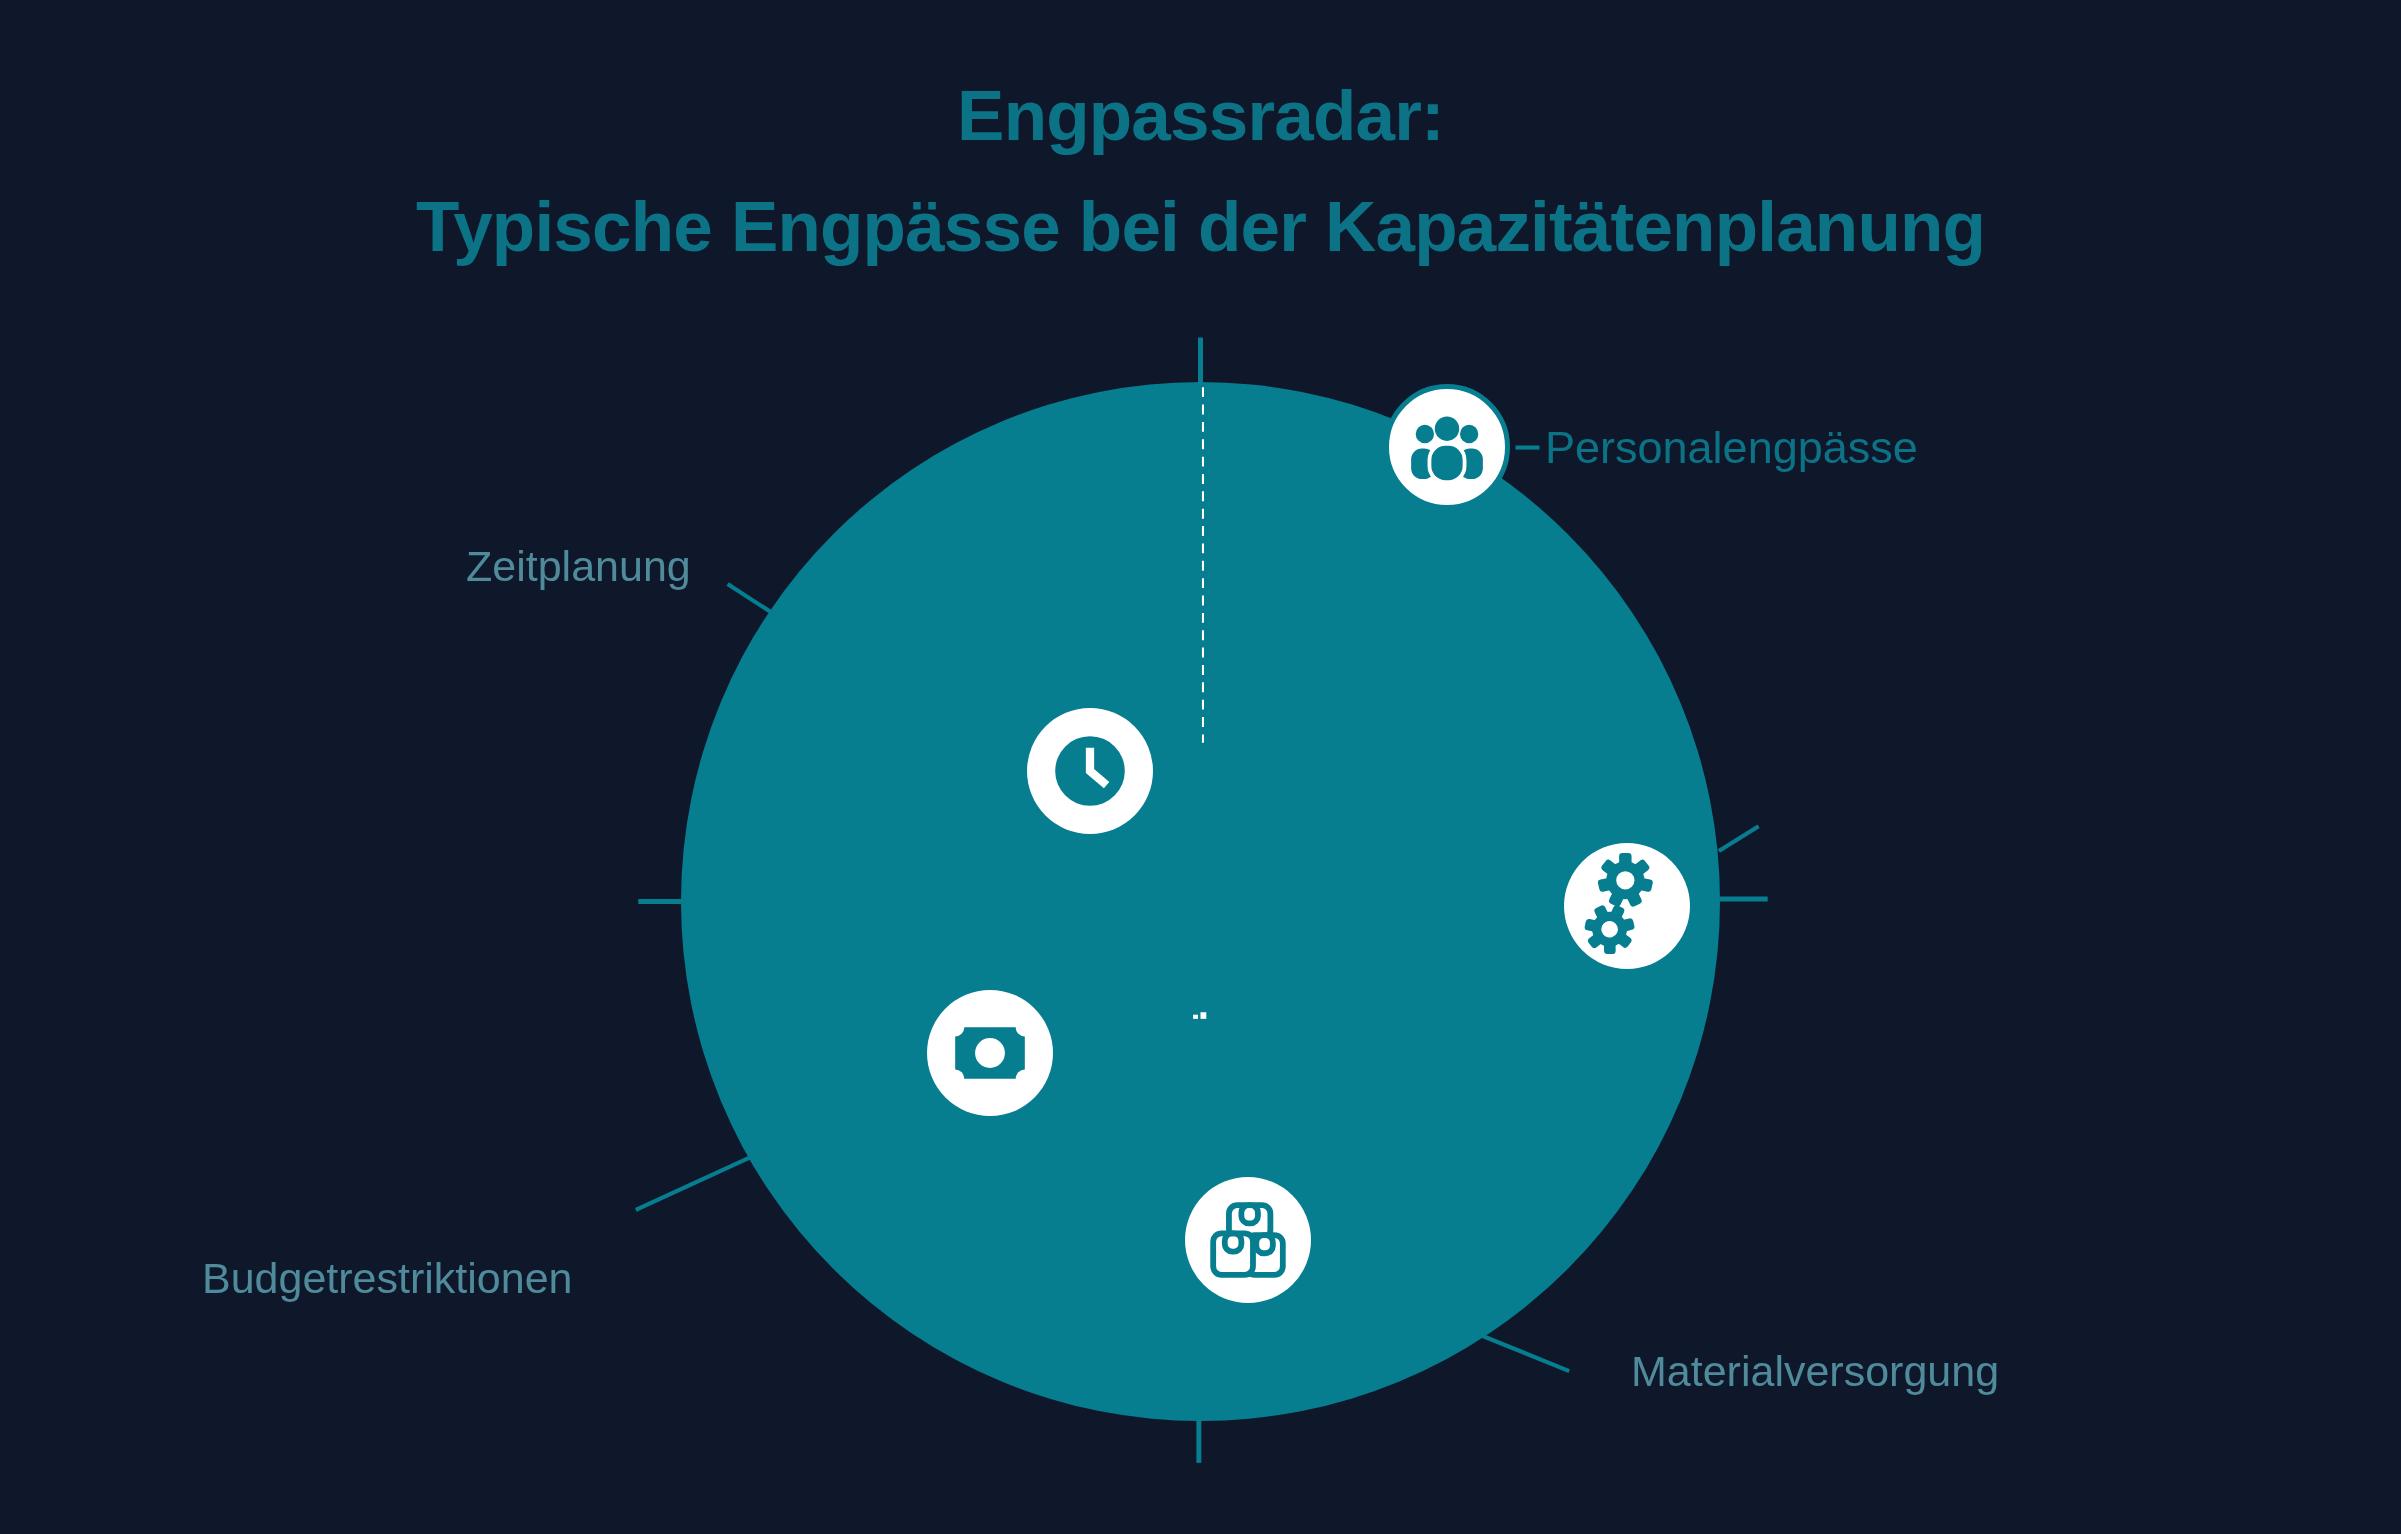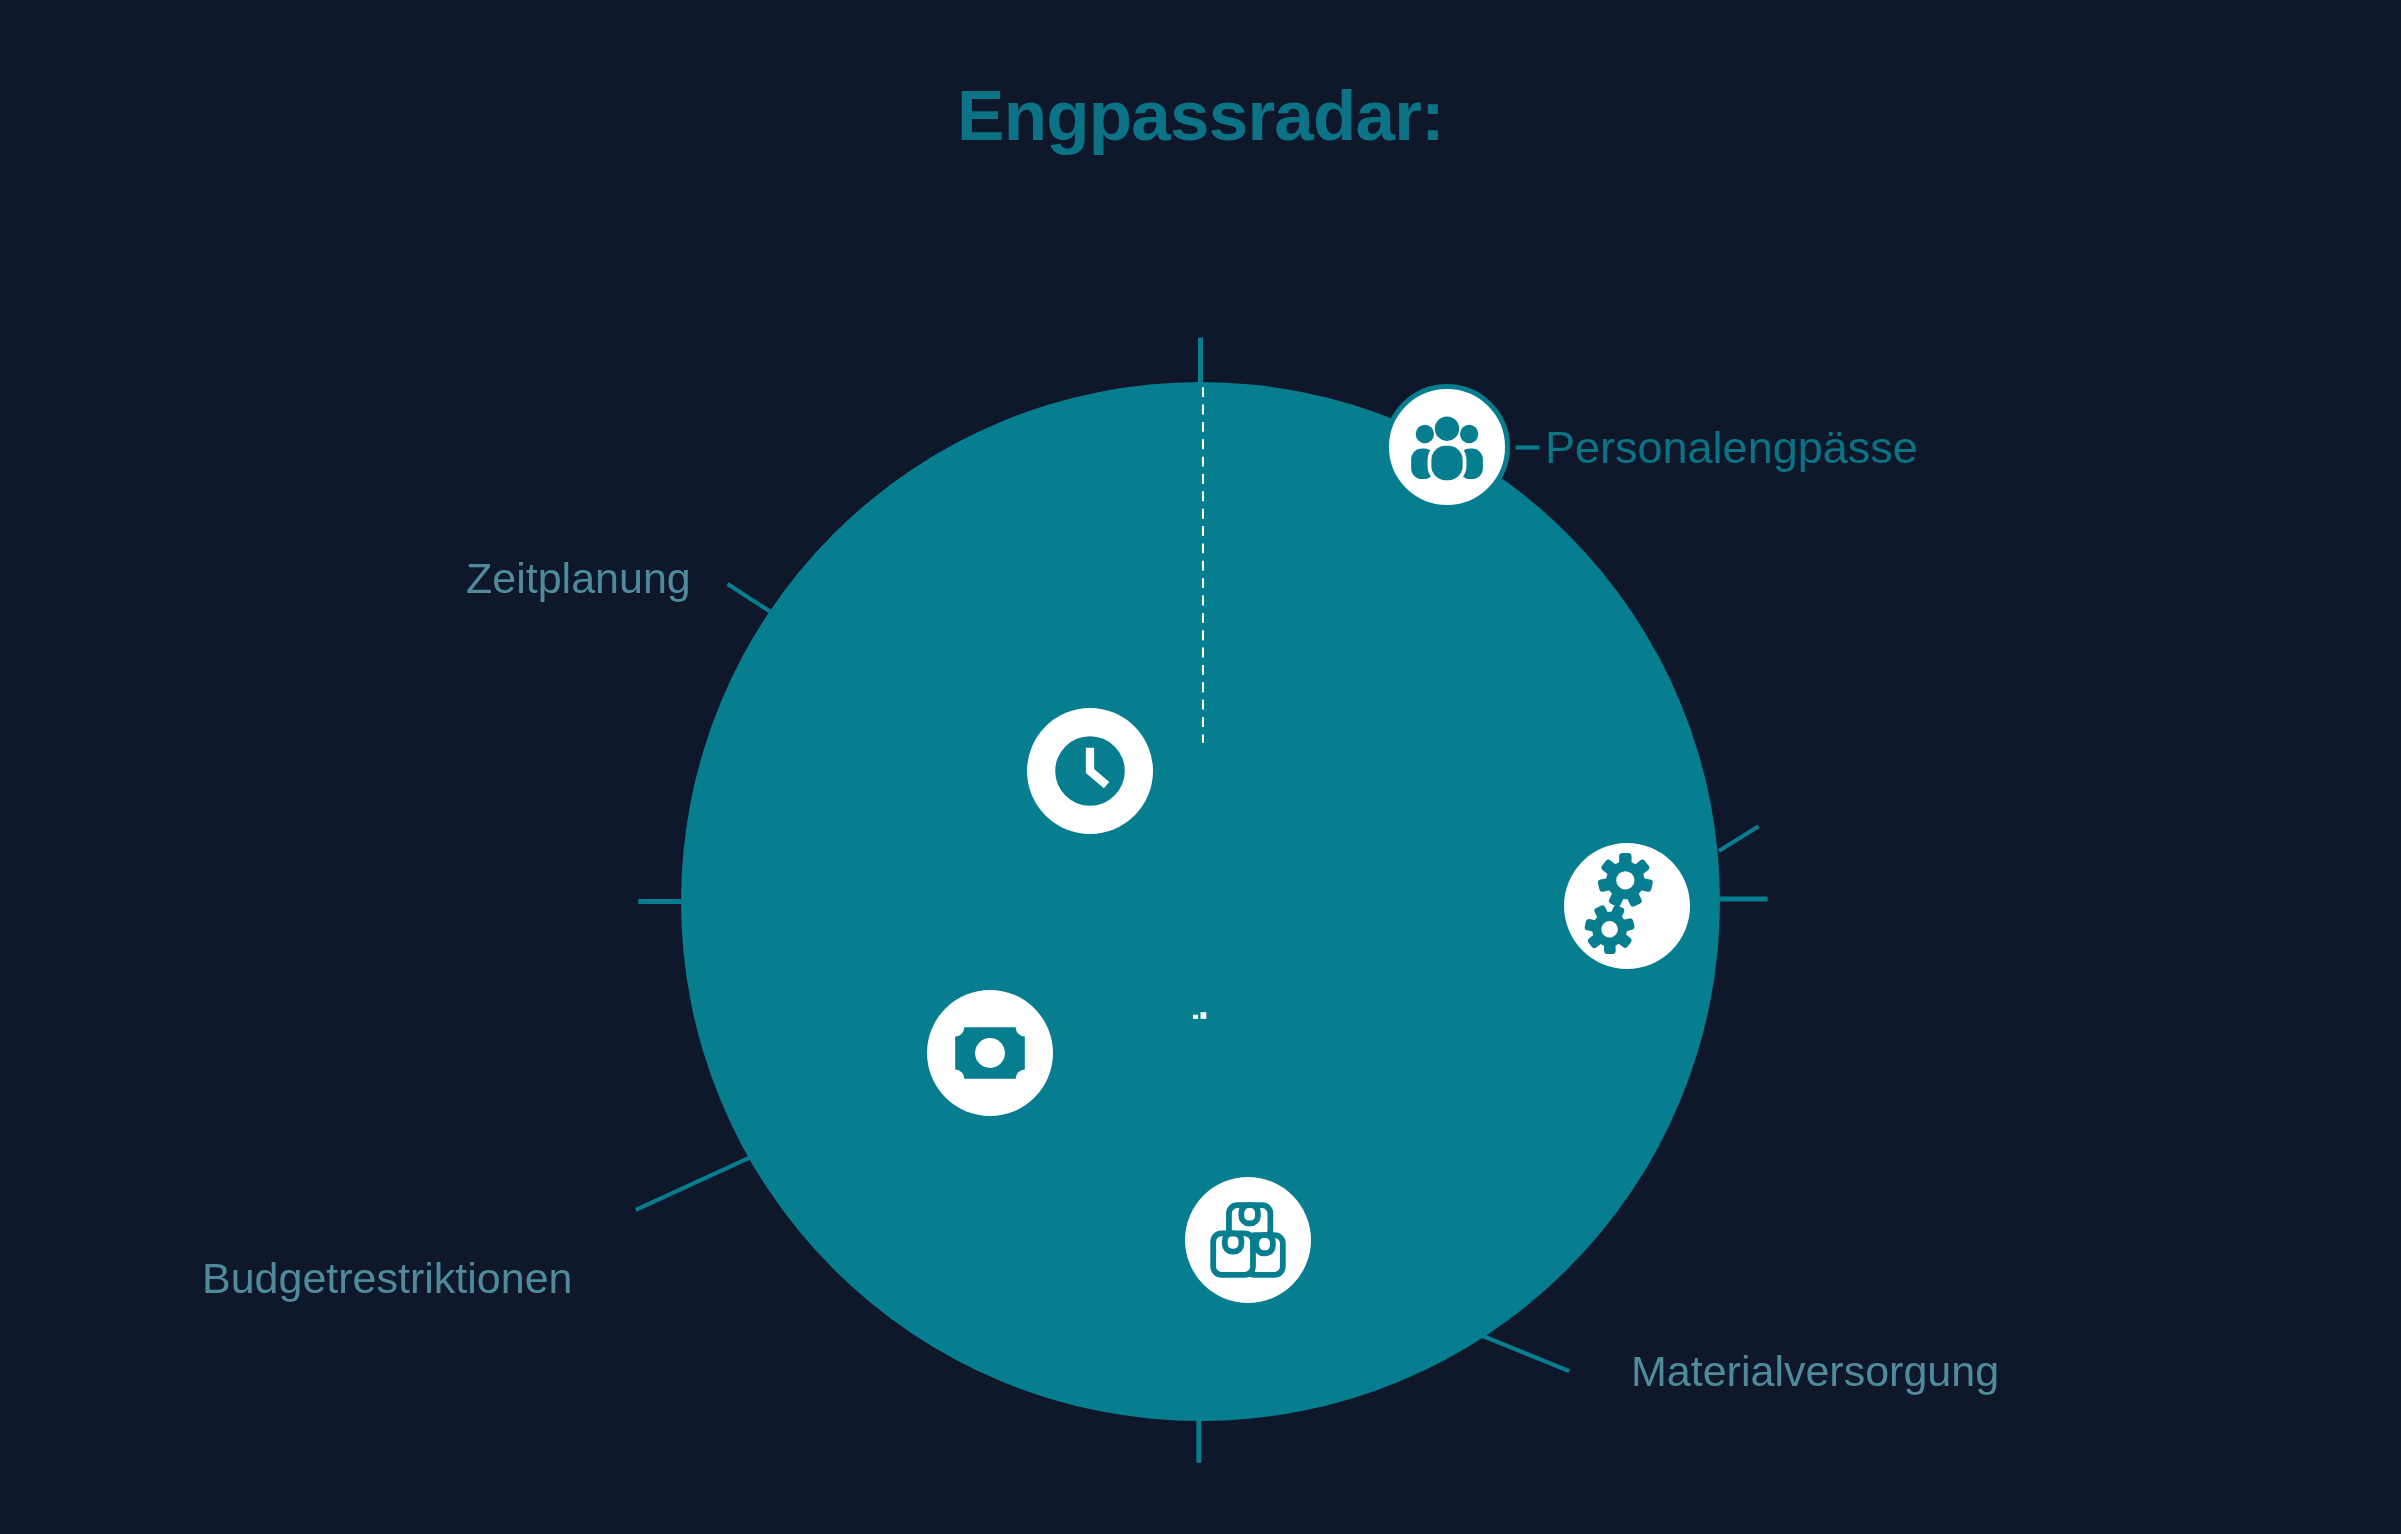--- a/index.html
+++ b/index.html
@@ -58,33 +58,34 @@
   .disc-packages { left: 1185px; top: 1177px; }
   .disc-gears    { left: 1564px; top: 843px; }
   .disc-people   { left: 1384px; top: 384px; border: 5.8px solid #067E90; }
   .label {
     position: absolute;
     color: #4F8B9B;
     font-size: 43px;
     line-height: 1;
     white-space: nowrap;
   }
-  .label-zeitplanung        { left: 466px;  top: 557px; }
+  .label-zeitplanung        { left: 466px;  top: 545px; }
   .label-personalengpaesse  { left: 1545px; top: 425px; font-size: 45px; color: #0C7386; }
   .label-maschinen          { left: 1768px; top: 810px; }
   .label-budget             { left: 202px;  top: 1257px; }
   .label-material           { left: 1583px; top: 1350px; margin-left: 48px; }
 </style>
 </head>
 <body>
 
 <div class="stage">
 
   <div class="title">
     <div>Engpassradar:</div>
+    <div>Typische Engpässe bei der Kapazitätenplanung</div>
   </div>
 
   <div class="big-circle"></div>
 
   <svg class="overlay" viewBox="0 0 2904 1856">
     <g stroke="#067E90" stroke-width="6">
       <line x1="1452" y1="408" x2="1452" y2="463"></line>
       <line x1="772" y1="1090" x2="831" y2="1090"></line>
       <line x1="2080" y1="1087" x2="2138" y2="1087"></line>
       <line x1="1450" y1="1716" x2="1450" y2="1769"></line>

